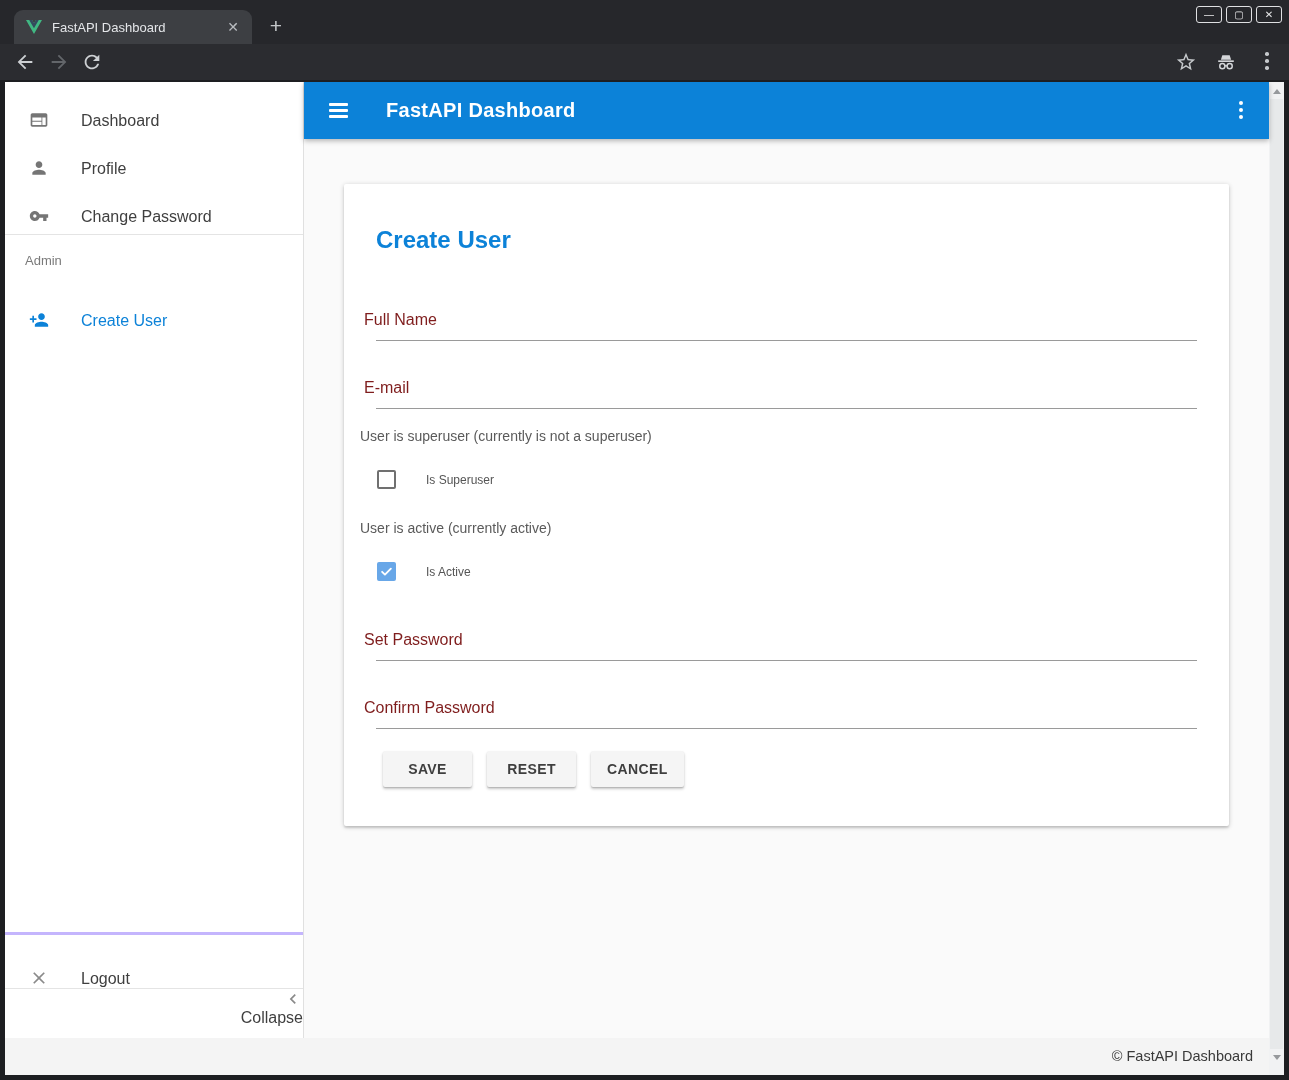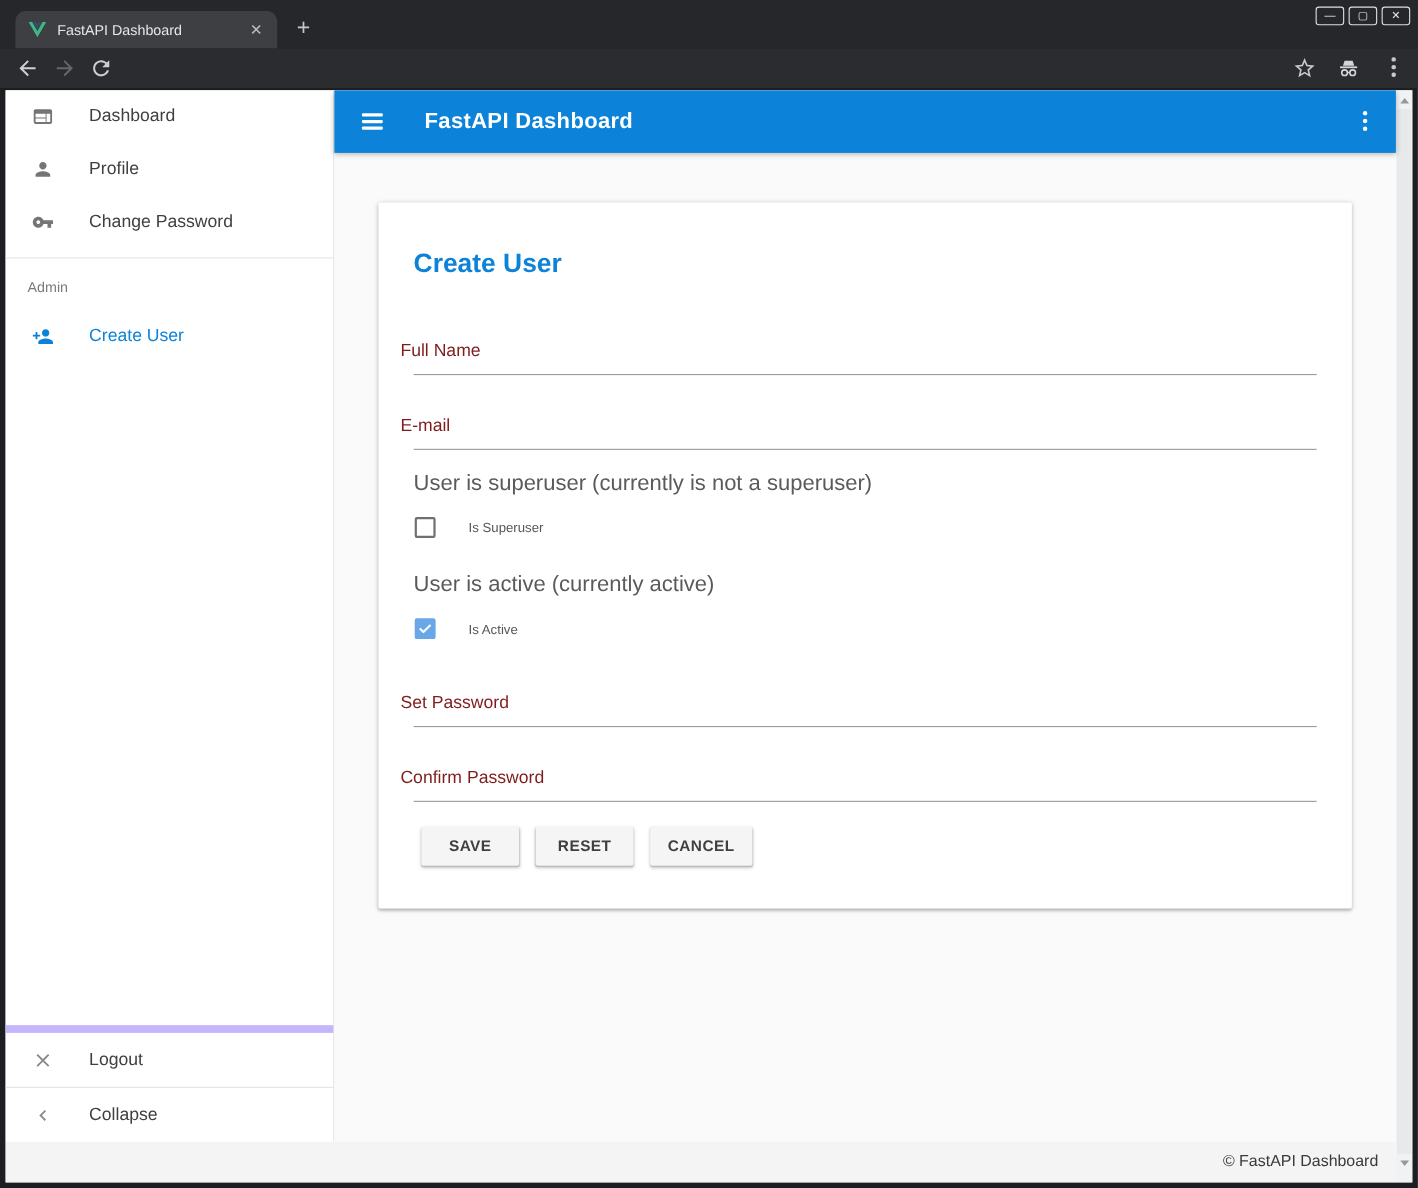--- a/index.html
+++ b/index.html
@@ -56,29 +56,29 @@
   
   #page { position:absolute; top:82px; left:5px; width:1279px; height:993px; background:#fafafa; overflow:hidden; }
 
   
   #sidebar {
     position:absolute; left:0; top:0; width:299px; height:956px;
     background:#ffffff; border-right:1px solid #e0e0e0;
   }
   .side-caption { padding:24px 0 0 20px; height:55px; font-size:13px; color:#7a7a7a; }
   .side-caption.admin { height:47px; padding-top:18px; }
-  .side-item { height:48px; display:flex; align-items:center; padding-left:24px; cursor:default; }
+  .side-item { height:48px; display:flex; align-items:flex-end; padding-left:24px; cursor:default; }
   .side-item .s-icon { width:20px; height:20px; color:#757575; flex:0 0 20px; }
   .side-item .s-label { margin-left:32px; font-size:16px; color:#3f3f3f; }
   .side-item.active .s-icon { color:#0c82d8; }
   .side-item.active .s-label { color:#0c82d8; }
   .side-divider { height:1px; background:#e4e4e4; margin-top:8px; }
   #sidebar-bottom { position:absolute; bottom:0; left:0; right:0; }
-  #sidebar-bottom .side-item.logout { height:56px; border-top:7px solid #c4b5fd; }
-  #sidebar-bottom .side-item.collapse { height:50px; border-top:1px solid #e4e4e4; }
+  #sidebar-bottom .side-item.logout { height:56px; border-top:3px solid #c4b5fd; }
+  #sidebar-bottom .side-item.collapse { height:50px; border-top:1px solid #e4e4e4;flex-direction:column; }
   #sidebar-bottom .s-icon { color:#8a8a8a; }
 
   
   #appbar {
     position:absolute; left:299px; right:15px; top:0; height:57px;
     background:#0c82d8; box-shadow:0 2px 5px rgba(0,0,0,.28); z-index:5;
     display:flex; align-items:center;
   }
   #hamburger { margin-left:25px; width:19px; }
   #hamburger .bar { height:2.4px; background:#ffffff; border-radius:1px; margin-bottom:3.6px; }
@@ -90,21 +90,21 @@
   
   #main { position:absolute; left:299px; right:15px; top:57px; bottom:37px; background:#fafafa; }
   #card {
     position:absolute; left:40px; top:45px; width:885px; height:642px;
     background:#ffffff; border-radius:2px;
     box-shadow:0 1px 5px rgba(0,0,0,.2), 0 2px 2px rgba(0,0,0,.12);
   }
   #card-title { position:absolute; left:32px; top:42px; font-size:24px; color:#0c82d8; }
   .fld-label { position:absolute; left:20px; font-size:16px; color:#7f1d1d; }
   .fld-line { position:absolute; left:32px; right:32px; height:1px; background:#9a9a9a; }
-  .hint { position:absolute; left:32px; font-size:20px; color:#5a5a5a; }
+  .hint { position:absolute; left:16px; font-size:14px; color:#5a5a5a; }
   .cb-row { position:absolute; left:33px; display:flex; align-items:center; }
   .cb-box { width:19px; height:19px; border:2px solid #707070; border-radius:2px; background:#fff; }
   .cb-box.checked { border-color:#68a7e8; background:#68a7e8; }
   .cb-box svg { width:15px; height:15px; margin:0 auto; }
   .cb-label { margin-left:30px; font-size:12px; color:#555555; }
   #btn-row { position:absolute; left:39px; top:567px; display:flex; gap:15px; }
   .btn {
     min-width:89px; height:36px; padding:0 16px; background:#f5f5f5; border:none; border-radius:2px;
     box-shadow:0 2px 3px rgba(0,0,0,.22), 0 1px 1px rgba(0,0,0,.12);
     font-family:Liberation Sans, sans-serif; font-size:14px; font-weight:700; color:#3f3f3f; letter-spacing:.4px;

